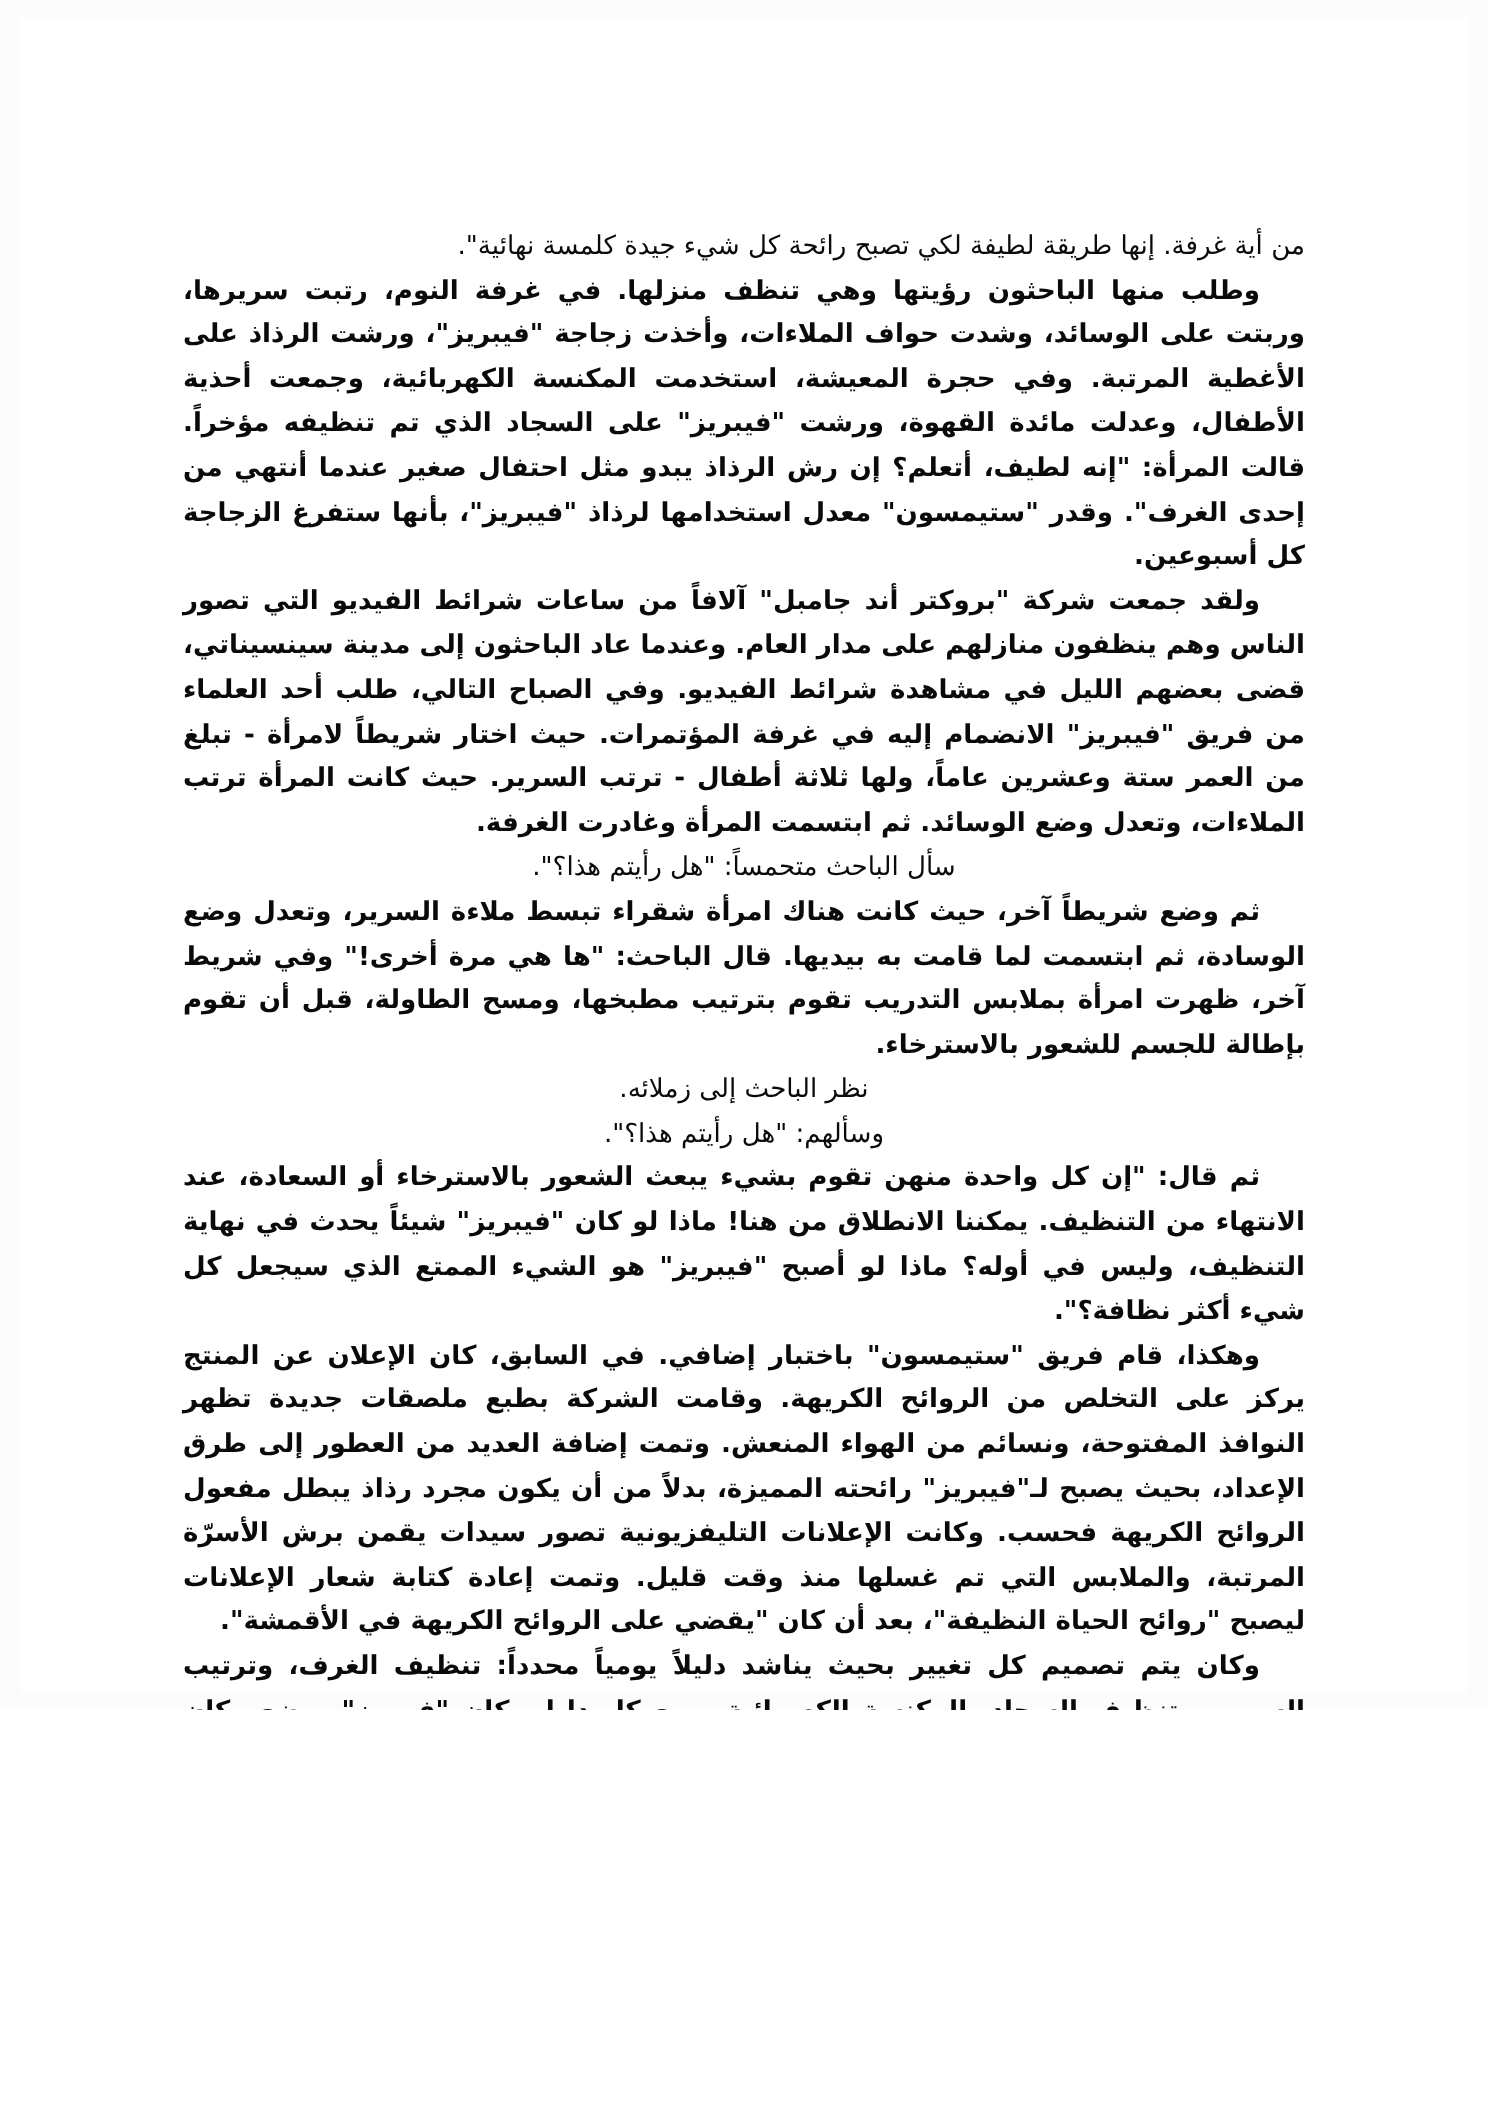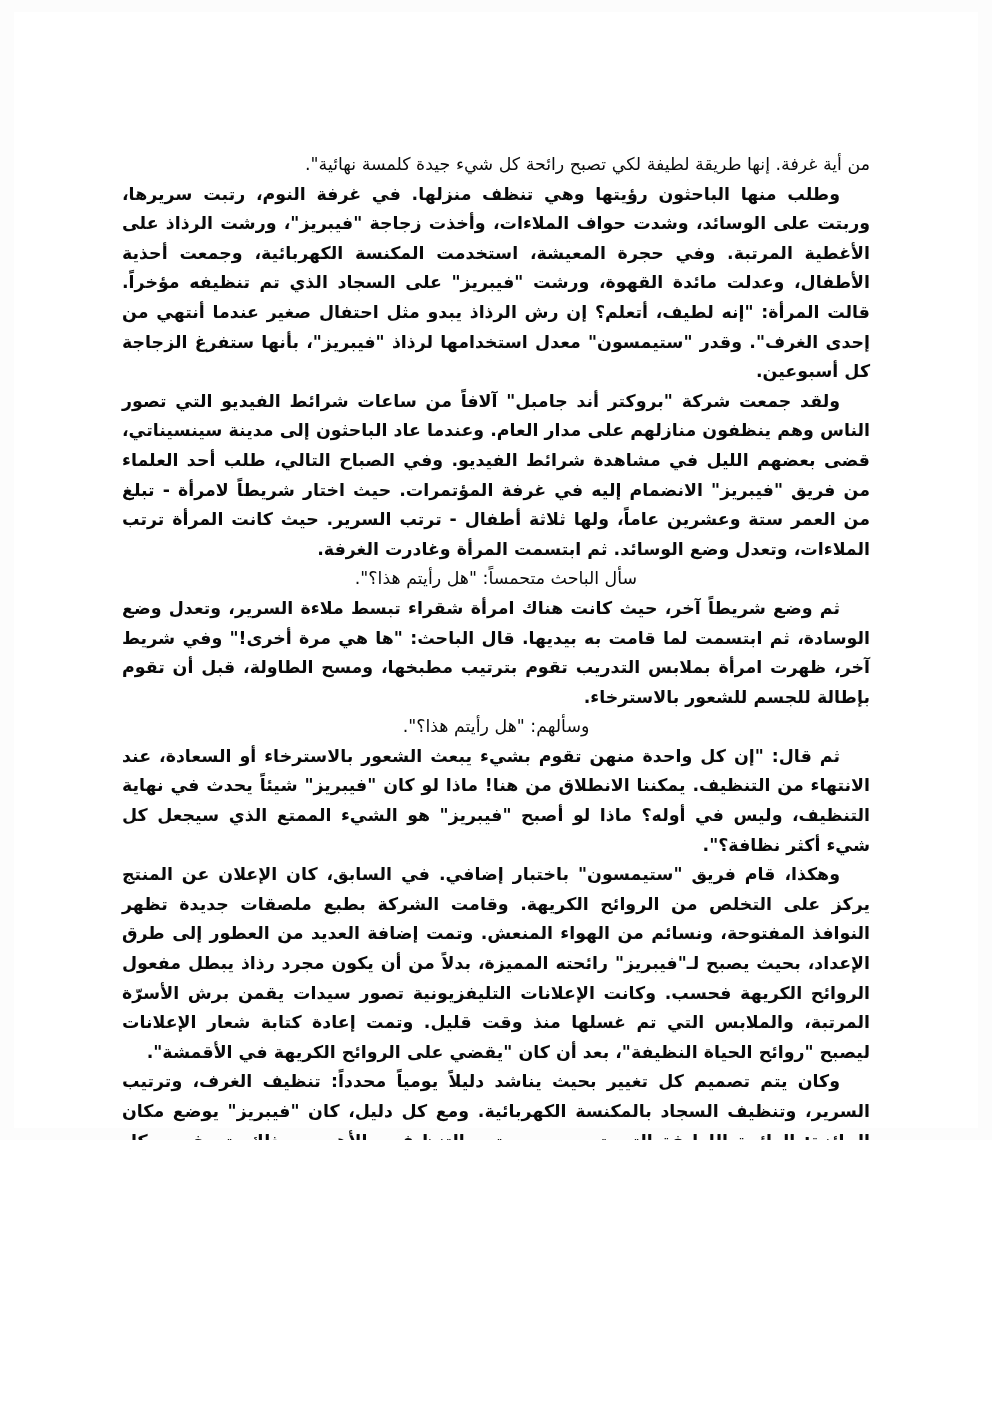--- a/index.html
+++ b/index.html
@@ -93,20 +93,21 @@
   <div class="page-edge-bottom"></div>
   <div class="page-edge-left"></div>
   <div class="page-edge-right"></div>
 
   <div class="text-block">
     <p class="para cont">من أية غرفة. إنها طريقة لطيفة لكي تصبح رائحة كل شيء جيدة كلمسة نهائية".</p>
     <p class="para indent">وطلب منها الباحثون رؤيتها وهي تنظف منزلها. في غرفة النوم، رتبت سريرها، وربتت على الوسائد، وشدت حواف الملاءات، وأخذت زجاجة "فيبريز"، ورشت الرذاذ على الأغطية المرتبة. وفي حجرة المعيشة، استخدمت المكنسة الكهربائية، وجمعت أحذية الأطفال، وعدلت مائدة القهوة، ورشت "فيبريز" على السجاد الذي تم تنظيفه مؤخراً. قالت المرأة: "إنه لطيف، أتعلم؟ إن رش الرذاذ يبدو مثل احتفال صغير عندما أنتهي من إحدى الغرف". وقدر "ستيمسون" معدل استخدامها لرذاذ "فيبريز"، بأنها ستفرغ الزجاجة كل أسبوعين.</p>
     <p class="para indent">ولقد جمعت شركة "بروكتر أند جامبل" آلافاً من ساعات شرائط الفيديو التي تصور الناس وهم ينظفون منازلهم على مدار العام. وعندما عاد الباحثون إلى مدينة سينسيناتي، قضى بعضهم الليل في مشاهدة شرائط الفيديو. وفي الصباح التالي، طلب أحد العلماء من فريق "فيبريز" الانضمام إليه في غرفة المؤتمرات. حيث اختار شريطاً لامرأة - تبلغ من العمر ستة وعشرين عاماً، ولها ثلاثة أطفال - ترتب السرير. حيث كانت المرأة ترتب الملاءات، وتعدل وضع الوسائد. ثم ابتسمت المرأة وغادرت الغرفة.</p>
     <p class="para short">سأل الباحث متحمساً: "هل رأيتم هذا؟".</p>
     <p class="para indent">ثم وضع شريطاً آخر، حيث كانت هناك امرأة شقراء تبسط ملاءة السرير، وتعدل وضع الوسادة، ثم ابتسمت لما قامت به بيديها. قال الباحث: "ها هي مرة أخرى!" وفي شريط آخر، ظهرت امرأة بملابس التدريب تقوم بترتيب مطبخها، ومسح الطاولة، قبل أن تقوم بإطالة للجسم للشعور بالاسترخاء.</p>
+    <p class="para short">نظر الباحث إلى زملائه.</p>
     <p class="para short">وسألهم: "هل رأيتم هذا؟".</p>
     <p class="para indent">ثم قال: "إن كل واحدة منهن تقوم بشيء يبعث الشعور بالاسترخاء أو السعادة، عند الانتهاء من التنظيف. يمكننا الانطلاق من هنا! ماذا لو كان "فيبريز" شيئاً يحدث في نهاية التنظيف، وليس في أوله؟ ماذا لو أصبح "فيبريز" هو الشيء الممتع الذي سيجعل كل شيء أكثر نظافة؟".</p>
     <p class="para indent">وهكذا، قام فريق "ستيمسون" باختبار إضافي. في السابق، كان الإعلان عن المنتج يركز على التخلص من الروائح الكريهة. وقامت الشركة بطبع ملصقات جديدة تظهر النوافذ المفتوحة، ونسائم من الهواء المنعش. وتمت إضافة العديد من العطور إلى طرق الإعداد، بحيث يصبح لـ"فيبريز" رائحته المميزة، بدلاً من أن يكون مجرد رذاذ يبطل مفعول الروائح الكريهة فحسب. وكانت الإعلانات التليفزيونية تصور سيدات يقمن برش الأسرّة المرتبة، والملابس التي تم غسلها منذ وقت قليل. وتمت إعادة كتابة شعار الإعلانات ليصبح "روائح الحياة النظيفة"، بعد أن كان "يقضي على الروائح الكريهة في الأقمشة".</p>
     <p class="para indent">وكان يتم تصميم كل تغيير بحيث يناشد دليلاً يومياً محدداً: تنظيف الغرف، وترتيب السرير، وتنظيف السجاد بالمكنسة الكهربائية. ومع كل دليل، كان "فيبريز" يوضع مكان الجائزة: الرائحة اللطيفة التي توجد بعد روتين التنظيف. والأهم من ذلك، تم فحص كل إعلان من أجل استثارة إحدى الرغبات: إن رائحة الأشياء ستبدو جميلة مثل منظرها أكثر من منظر الانتهاء من طقوس التنظيف. والمفارقة أن تصنيع المنتج من أجل القضاء على الروائح تحول إلى النقيض. فبدلاً من التخلص من الروائح التي توجد على الأقمشة المتسخة</p>
   </div>
 
   <div class="watermark">www.ibtesama.com</div>
 
 </div>
 

